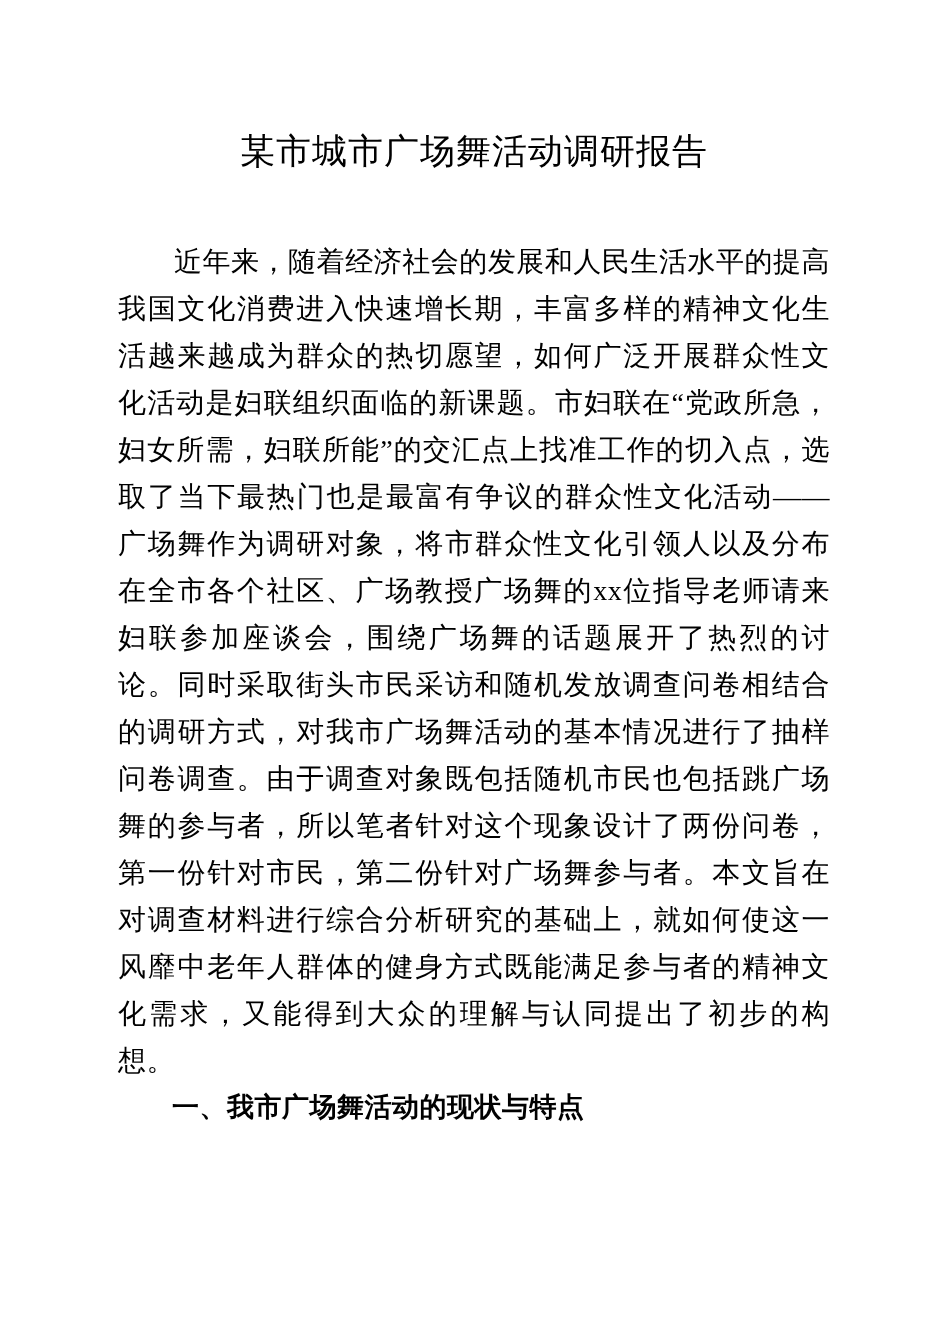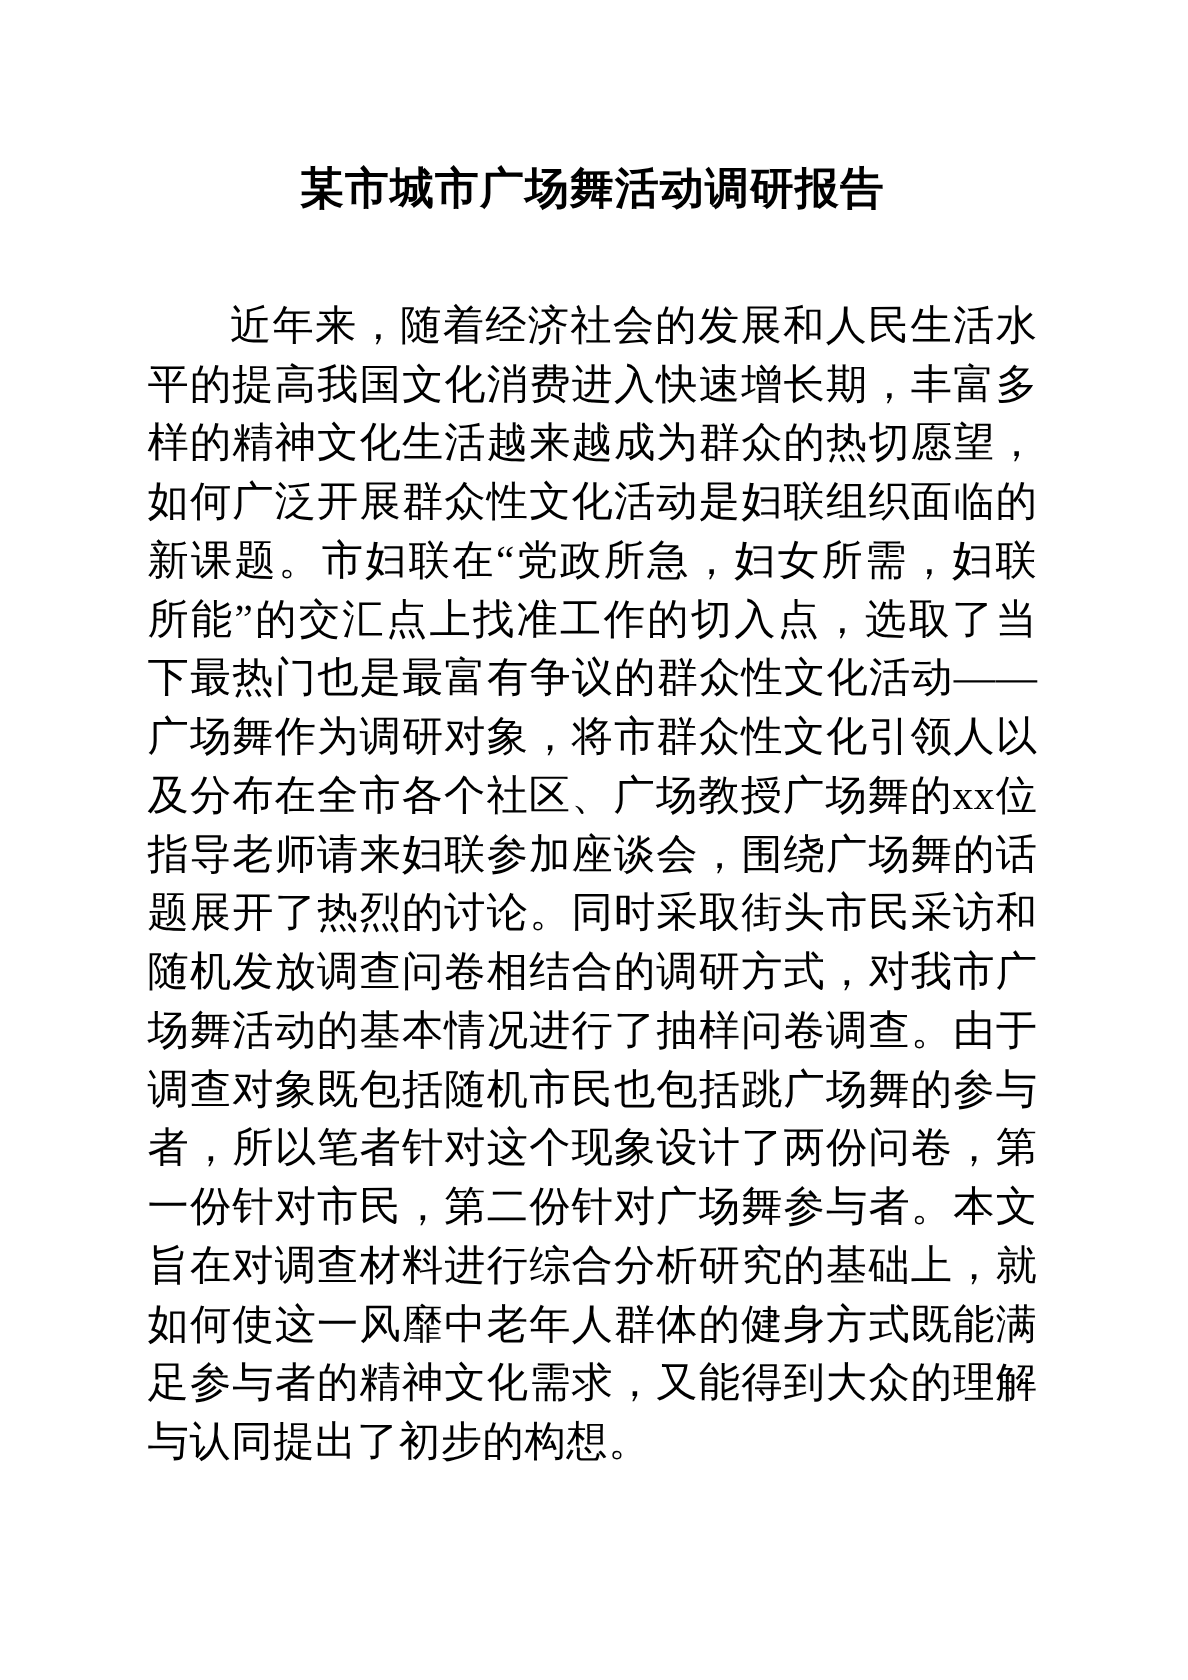--- a/index.html
+++ b/index.html
@@ -13,28 +13,28 @@
     min-height: 1344px;
     box-sizing: border-box;
     background: #ffffff;
     color: #000000;
     padding: 130px 120px 60px 118px;
     font-family: "Liberation Serif", "DejaVu Serif", serif;
   }
   .doc-title {
     font-family: "Liberation Sans", "DejaVu Sans", sans-serif;
     font-size: 35px;
-    font-weight: bold;
+    font-weight: normal;
     text-align: center;
     margin: 0 0 66px 0;
     letter-spacing: 1px;
     line-height: 1.2;
   }
   .body-para {
-    font-size: 33px;
+    font-size: 28px;
     line-height: 47px;
     text-align: justify;
     text-justify: inter-ideograph;
     text-indent: 2em;
     margin: 0;
     letter-spacing: 0.5px;
     word-break: break-all;
   }
   .section-heading {
     font-family: "Liberation Sans", "DejaVu Sans", sans-serif;
@@ -47,14 +47,15 @@
   }
 </style>
 </head>
 <body>
 
 <div class="page">
   <h1 class="doc-title">某市城市广场舞活动调研报告</h1>
 
   <p class="body-para">近年来，随着经济社会的发展和人民生活水平的提高我国文化消费进入快速增长期，丰富多样的精神文化生活越来越成为群众的热切愿望，如何广泛开展群众性文化活动是妇联组织面临的新课题。市妇联在“党政所急，妇女所需，妇联所能”的交汇点上找准工作的切入点，选取了当下最热门也是最富有争议的群众性文化活动——广场舞作为调研对象，将市群众性文化引领人以及分布在全市各个社区、广场教授广场舞的xx位指导老师请来妇联参加座谈会，围绕广场舞的话题展开了热烈的讨论。同时采取街头市民采访和随机发放调查问卷相结合的调研方式，对我市广场舞活动的基本情况进行了抽样问卷调查。由于调查对象既包括随机市民也包括跳广场舞的参与者，所以笔者针对这个现象设计了两份问卷，第一份针对市民，第二份针对广场舞参与者。本文旨在对调查材料进行综合分析研究的基础上，就如何使这一风靡中老年人群体的健身方式既能满足参与者的精神文化需求，又能得到大众的理解与认同提出了初步的构想。</p>
 
+  <h2 class="section-heading">一、我市广场舞活动的现状与特点</h2>
 
 </div>
 
 </body></html>

